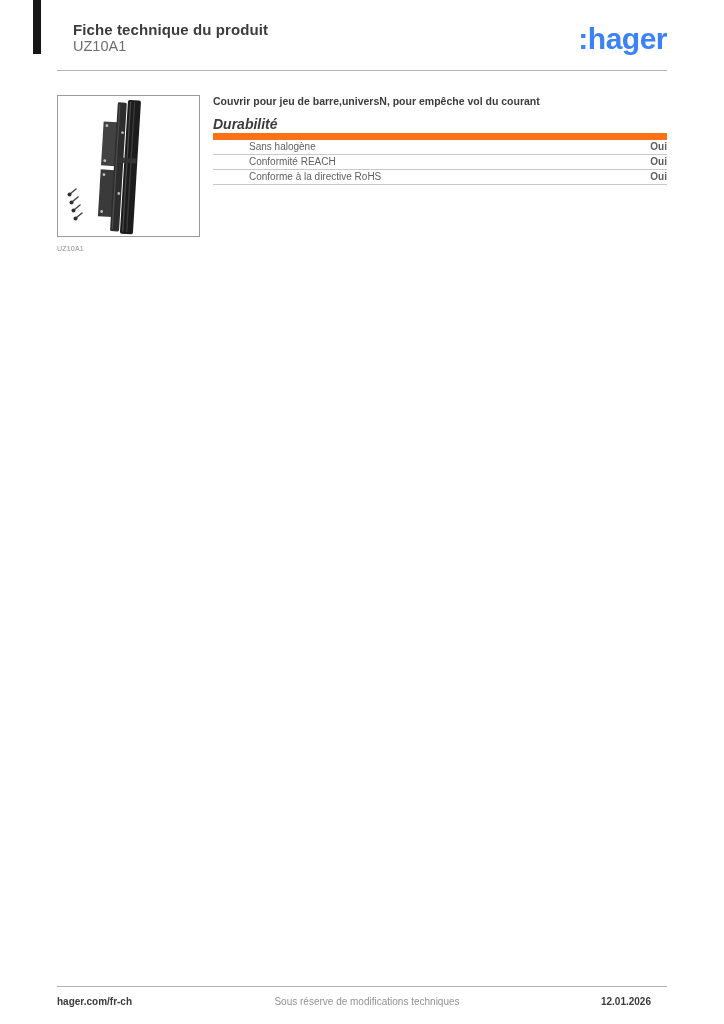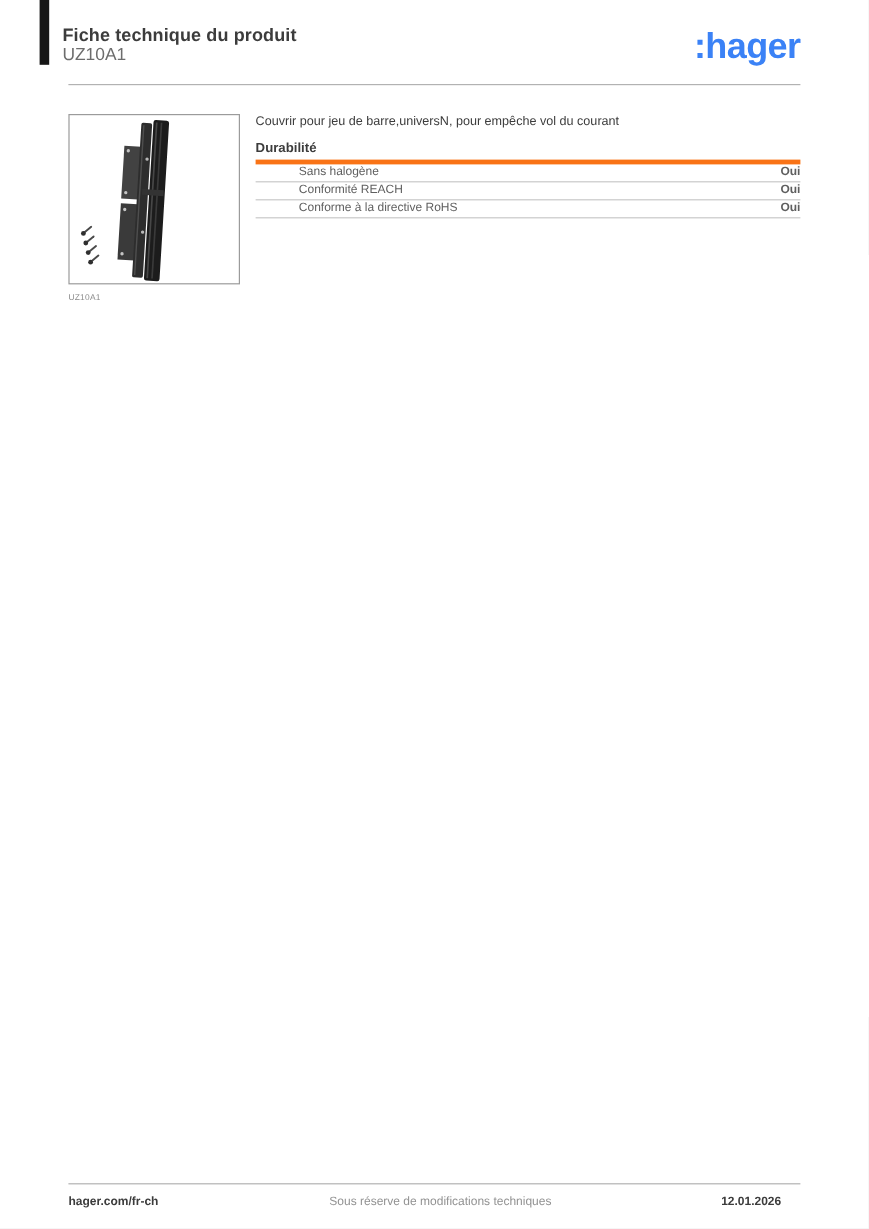--- a/index.html
+++ b/index.html
@@ -11,21 +11,21 @@
     font-family:"Liberation Sans","DejaVu Sans",sans-serif;
     overflow:hidden;
   }
   
   .corner-tab{
     position:absolute;left:33px;top:0;width:8px;height:54px;
     background:#161616;
   }
   
   .header{
-    position:absolute;left:52px;top:22px;right:57px;height:46px;
+    position:absolute;left:73px;top:22px;right:57px;height:46px;
   }
   .page-title{
     margin:0;font-size:15px;line-height:16px;font-weight:bold;color:#3c3c3c;
     letter-spacing:0.1px;
   }
   .page-subtitle{
     font-size:14.5px;line-height:16px;color:#6d6d6d;
   }
   .logo{
     position:absolute;right:0;top:3px;
@@ -43,26 +43,26 @@
   }
   .image-caption{
     position:absolute;left:57px;top:245px;
     font-size:7px;color:#8a8a8a;letter-spacing:0.2px;
   }
   
   .content-col{
     position:absolute;left:213px;top:95px;width:454px;
   }
   .product-desc{
-    font-size:10.5px;font-weight:normal;color:#3c3c3c;line-height:12px;
+    font-size:10.5px;font-weight:bold;color:#3c3c3c;line-height:12px;
   }
   .section-title{
     margin-top:11px;
-    font-size:11px;font-weight:bold;color:#3c3c3c;line-height:12px;
-    padding-bottom:3px;border-bottom:4px solid #f97316;
+    font-size:14px;font-weight:bold;color:#3c3c3c;line-height:12px;
+    padding-bottom:3px;border-bottom:7px solid #f97316;font-style:italic;
   }
   .trow{
     display:flex;justify-content:space-between;align-items:center;
     height:14px;padding:0;
     border-bottom:1px solid #c9c9c9;
     font-size:10px;color:#5f5f5f;line-height:14px;
   }
   .trow .tlabel{white-space:nowrap;margin-left:36px;}
   .trow .tvalue{white-space:nowrap;text-align:center;font-weight:bold;}
   

